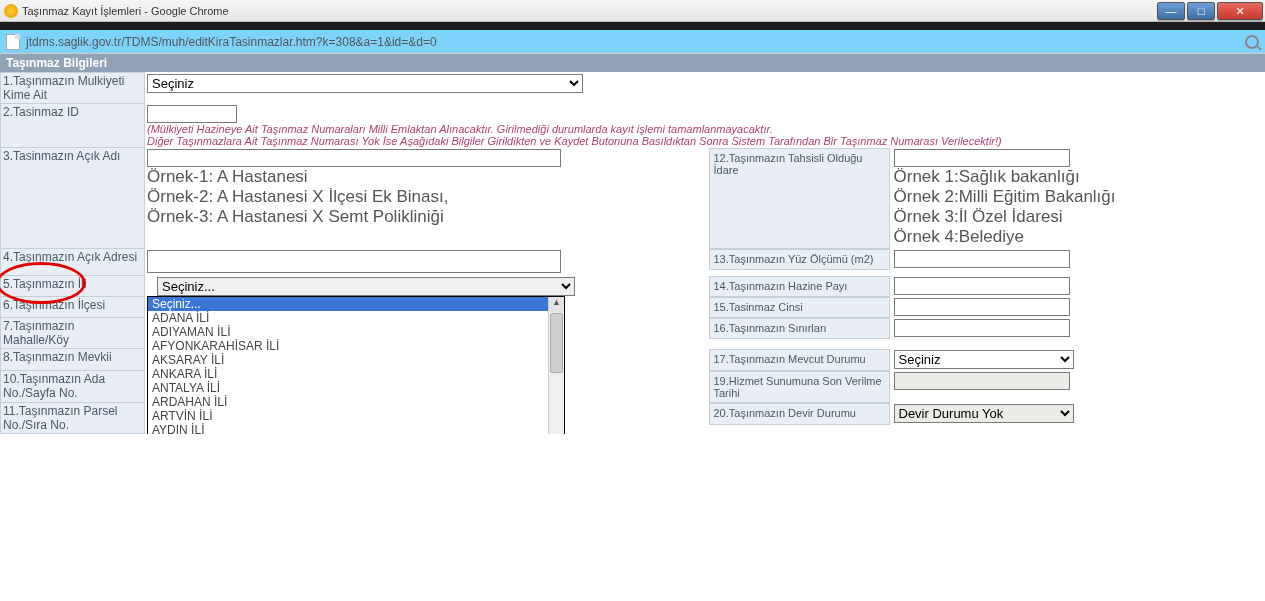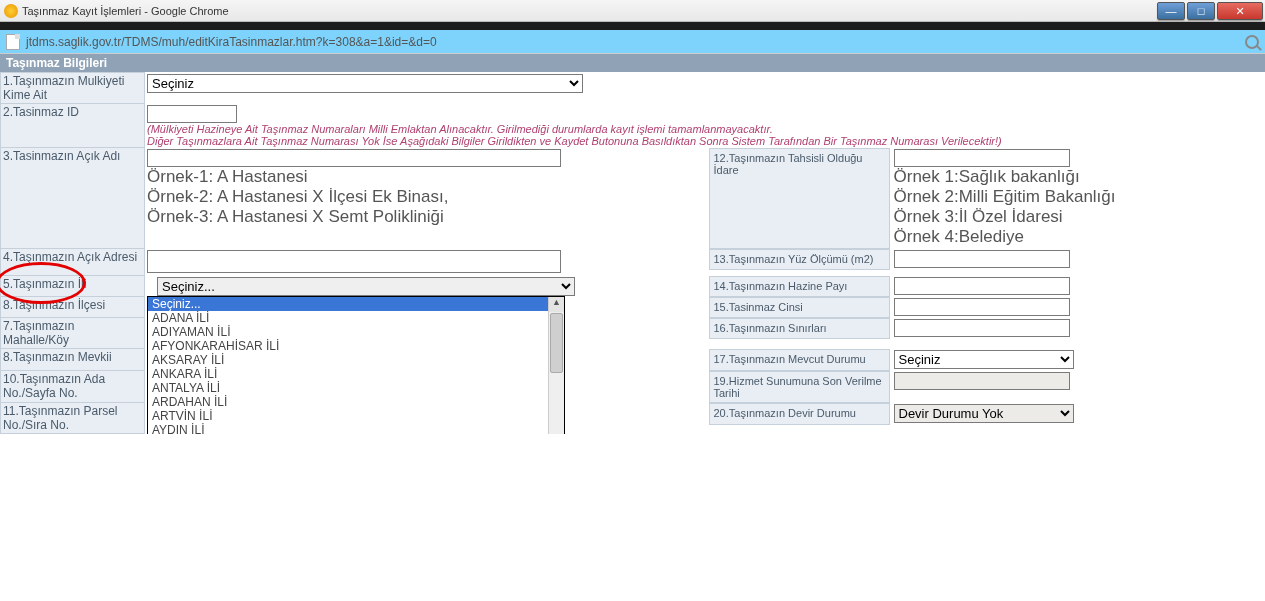--- a/index.html
+++ b/index.html
@@ -200,21 +200,21 @@
           <tr>
             <td class="rlabel">14.Taşınmazın Hazine Payı</td>
             <td class="rfield"><input type="text" class="text w176" style=""></td>
           </tr>
         </tbody>
             </table>
       </td>
     </tr>
 
     <tr>
-      <td class="label">8.Taşınmazın İlçesi</td>
+      <td class="label">6.Taşınmazın İlçesi</td>
       <td class="field leftcol"></td>
       <td colspan="2" style="vertical-align:top; padding:0;">
         <table class="inner">
               <tbody>
           <tr>
             <td class="rlabel">15.Tasinmaz Cinsi</td>
             <td class="rfield"><input type="text" class="text w176" style=""></td>
           </tr>
         </tbody>
             </table>

